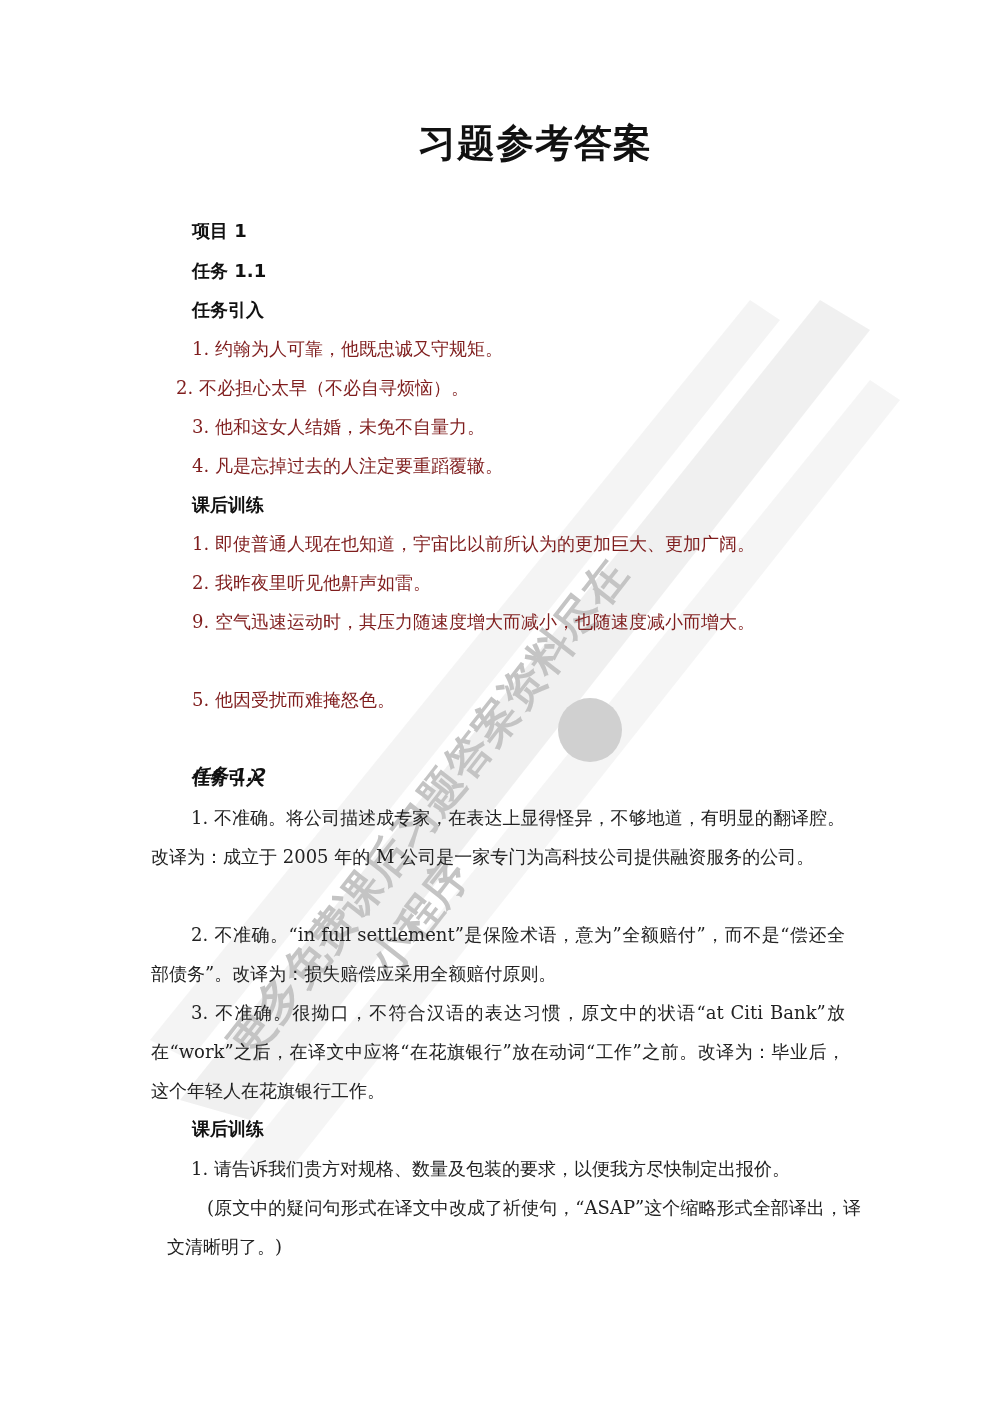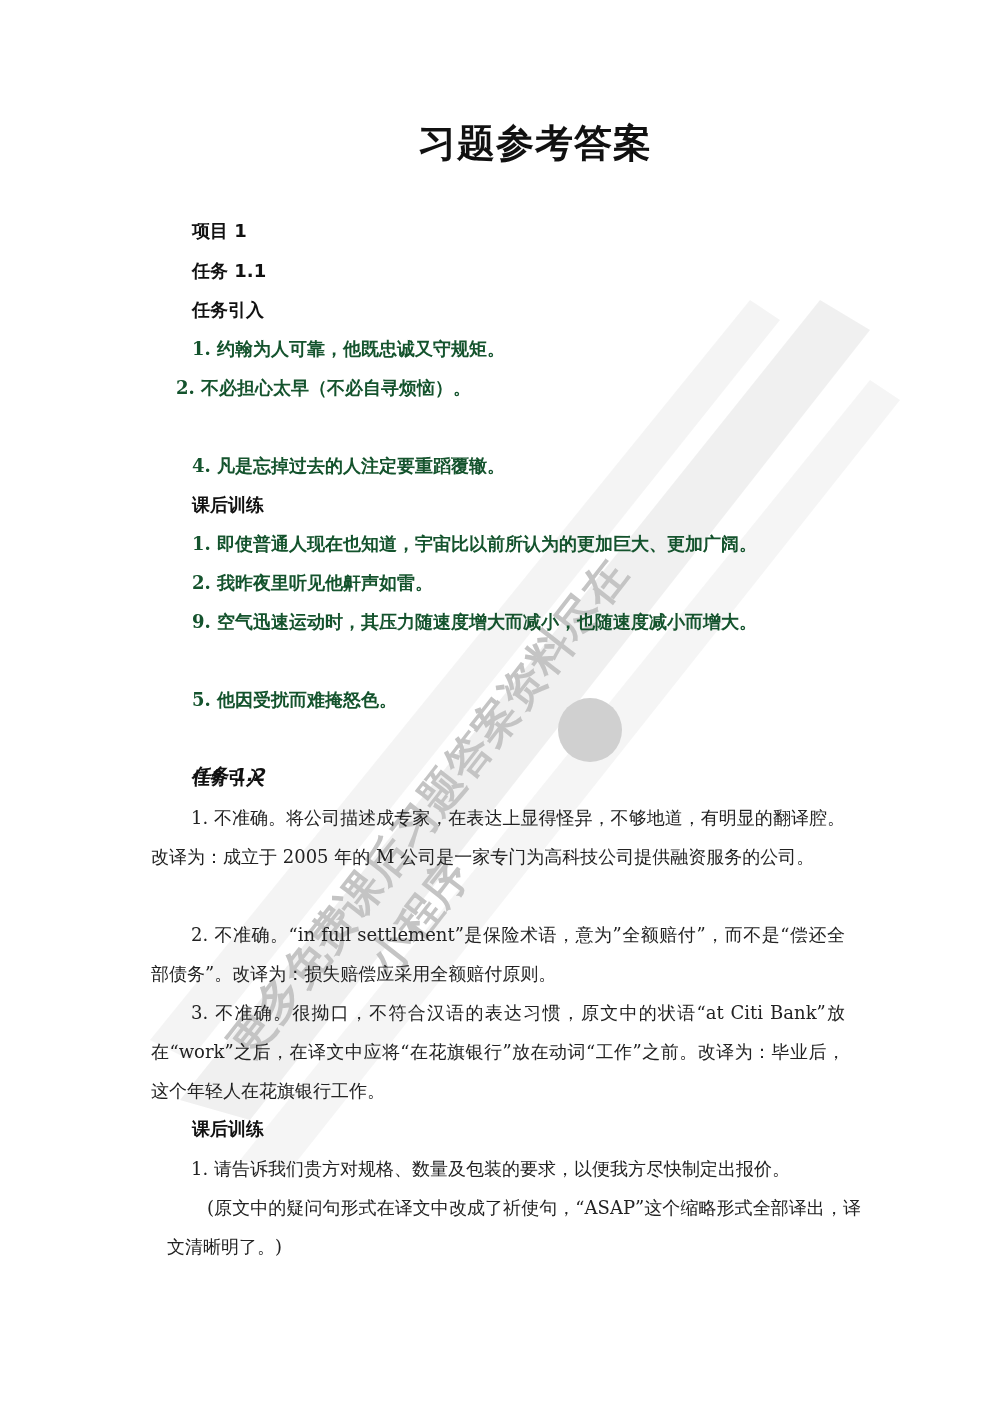--- a/index.html
+++ b/index.html
@@ -2,21 +2,21 @@
 <html><head>
   <meta charset="utf-8">
   <style>
     html, body { margin: 0; padding: 0; background: #ffffff; }
     body { width: 993px; height: 1404px; position: relative; overflow: hidden;
            font-family: "DejaVu Serif", "Liberation Serif", serif; color: #1a1a1a; }
     .page { position: absolute; left: 0; top: 0; width: 993px; height: 1404px; }
     .title { position: absolute; top: 118px; left: 0; width: 1070px; text-align: center;
              font-family: "DejaVu Sans", "Liberation Sans", sans-serif; font-size: 38px;
              font-weight: 700; letter-spacing: 1px; color: #111; }
-    .line { position: absolute; font-size: 18px; line-height: 24px; white-space: nowrap; color: #14532d; font-weight: bold; }
+    .line { position: absolute; font-size: 18px; line-height: 24px; white-space: nowrap; color: #7f1d1d; }
     .h { font-family: "DejaVu Sans", "Liberation Sans", sans-serif; font-weight: 700; color: #111; }
     .para { position: absolute; left: 151px; width: 694px; font-size: 18px; line-height: 39px;
             text-indent: 40px; text-align: justify; color: #222; }
     .watermark { position: absolute; left: 0; top: 0; width: 993px; height: 1404px; pointer-events: none; z-index: 0; }
     .content { position: absolute; left: 0; top: 0; width: 993px; height: 1404px; z-index: 1; padding-left: 10px; }
   </style>
 </head>
 <body>
 
 <div class="page">
@@ -36,20 +36,21 @@
 
   <div class="content">
     <div class="title">习题参考答案</div>
 
     <div class="line h" style="left:192px; top:219px;">项目 1</div>
     <div class="line h" style="left:192px; top:259px;">任务 1.1</div>
     <div class="line h" style="left:192px; top:298px;">任务引入</div>
 
     <div class="line" style="left:192px; top:337px;">1. 约翰为人可靠，他既忠诚又守规矩。</div>
     <div class="line" style="left:176px; top:376px;text-align:right;">2. 不必担心太早（不必自寻烦恼）。</div>
+    <div class="line" style="left:192px; top:415px;">3. 他和这女人结婚，未免不自量力。</div>
     <div class="line" style="left:192px; top:454px;">4. 凡是忘掉过去的人注定要重蹈覆辙。</div>
 
     <div class="line h" style="left:192px; top:493px;">课后训练</div>
 
     <div class="line" style="left:192px; top:532px;">1. 即使普通人现在也知道，宇宙比以前所认为的更加巨大、更加广阔。</div>
     <div class="line" style="left:192px; top:571px;">2. 我昨夜里听见他鼾声如雷。</div>
     <div class="line" style="left:192px; top:610px;">9. 空气迅速运动时，其压力随速度增大而减小，也随速度减小而增大。</div>
     <div class="line" style="left:192px; top:688px;">5. 他因受扰而难掩怒色。</div>
 
     <div class="line h" style="left:192px; top:763px;font-style:italic;">任务 1.2</div>

